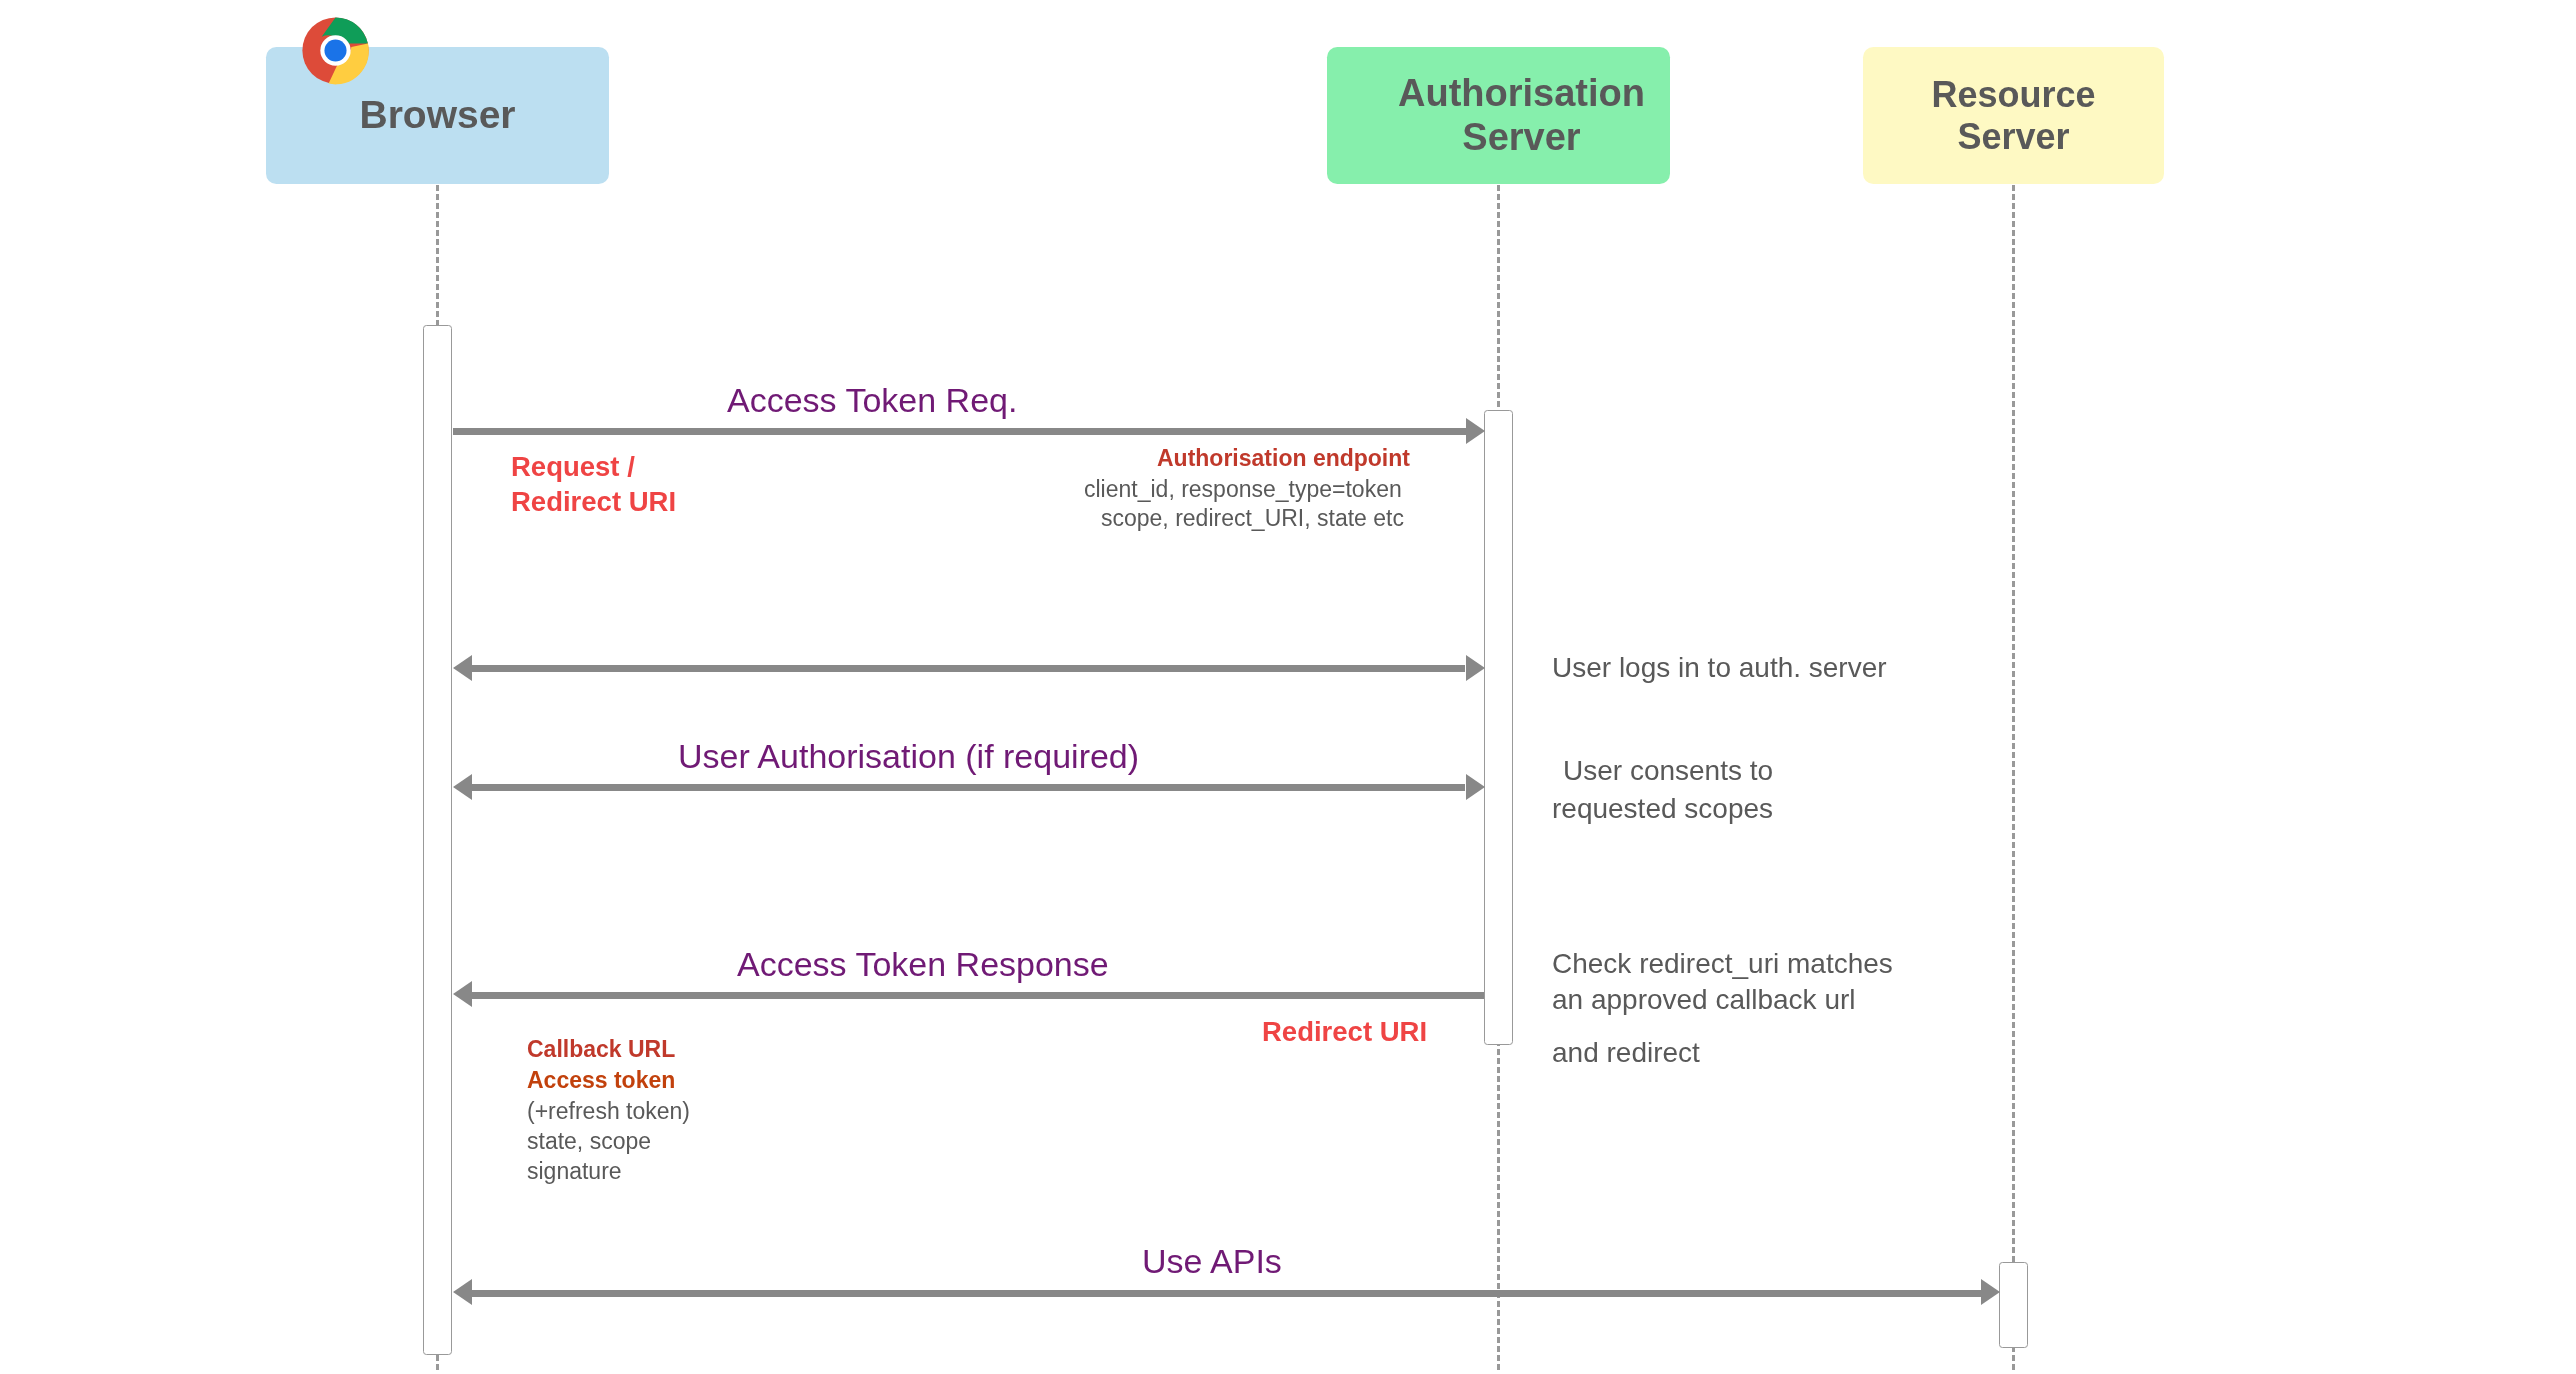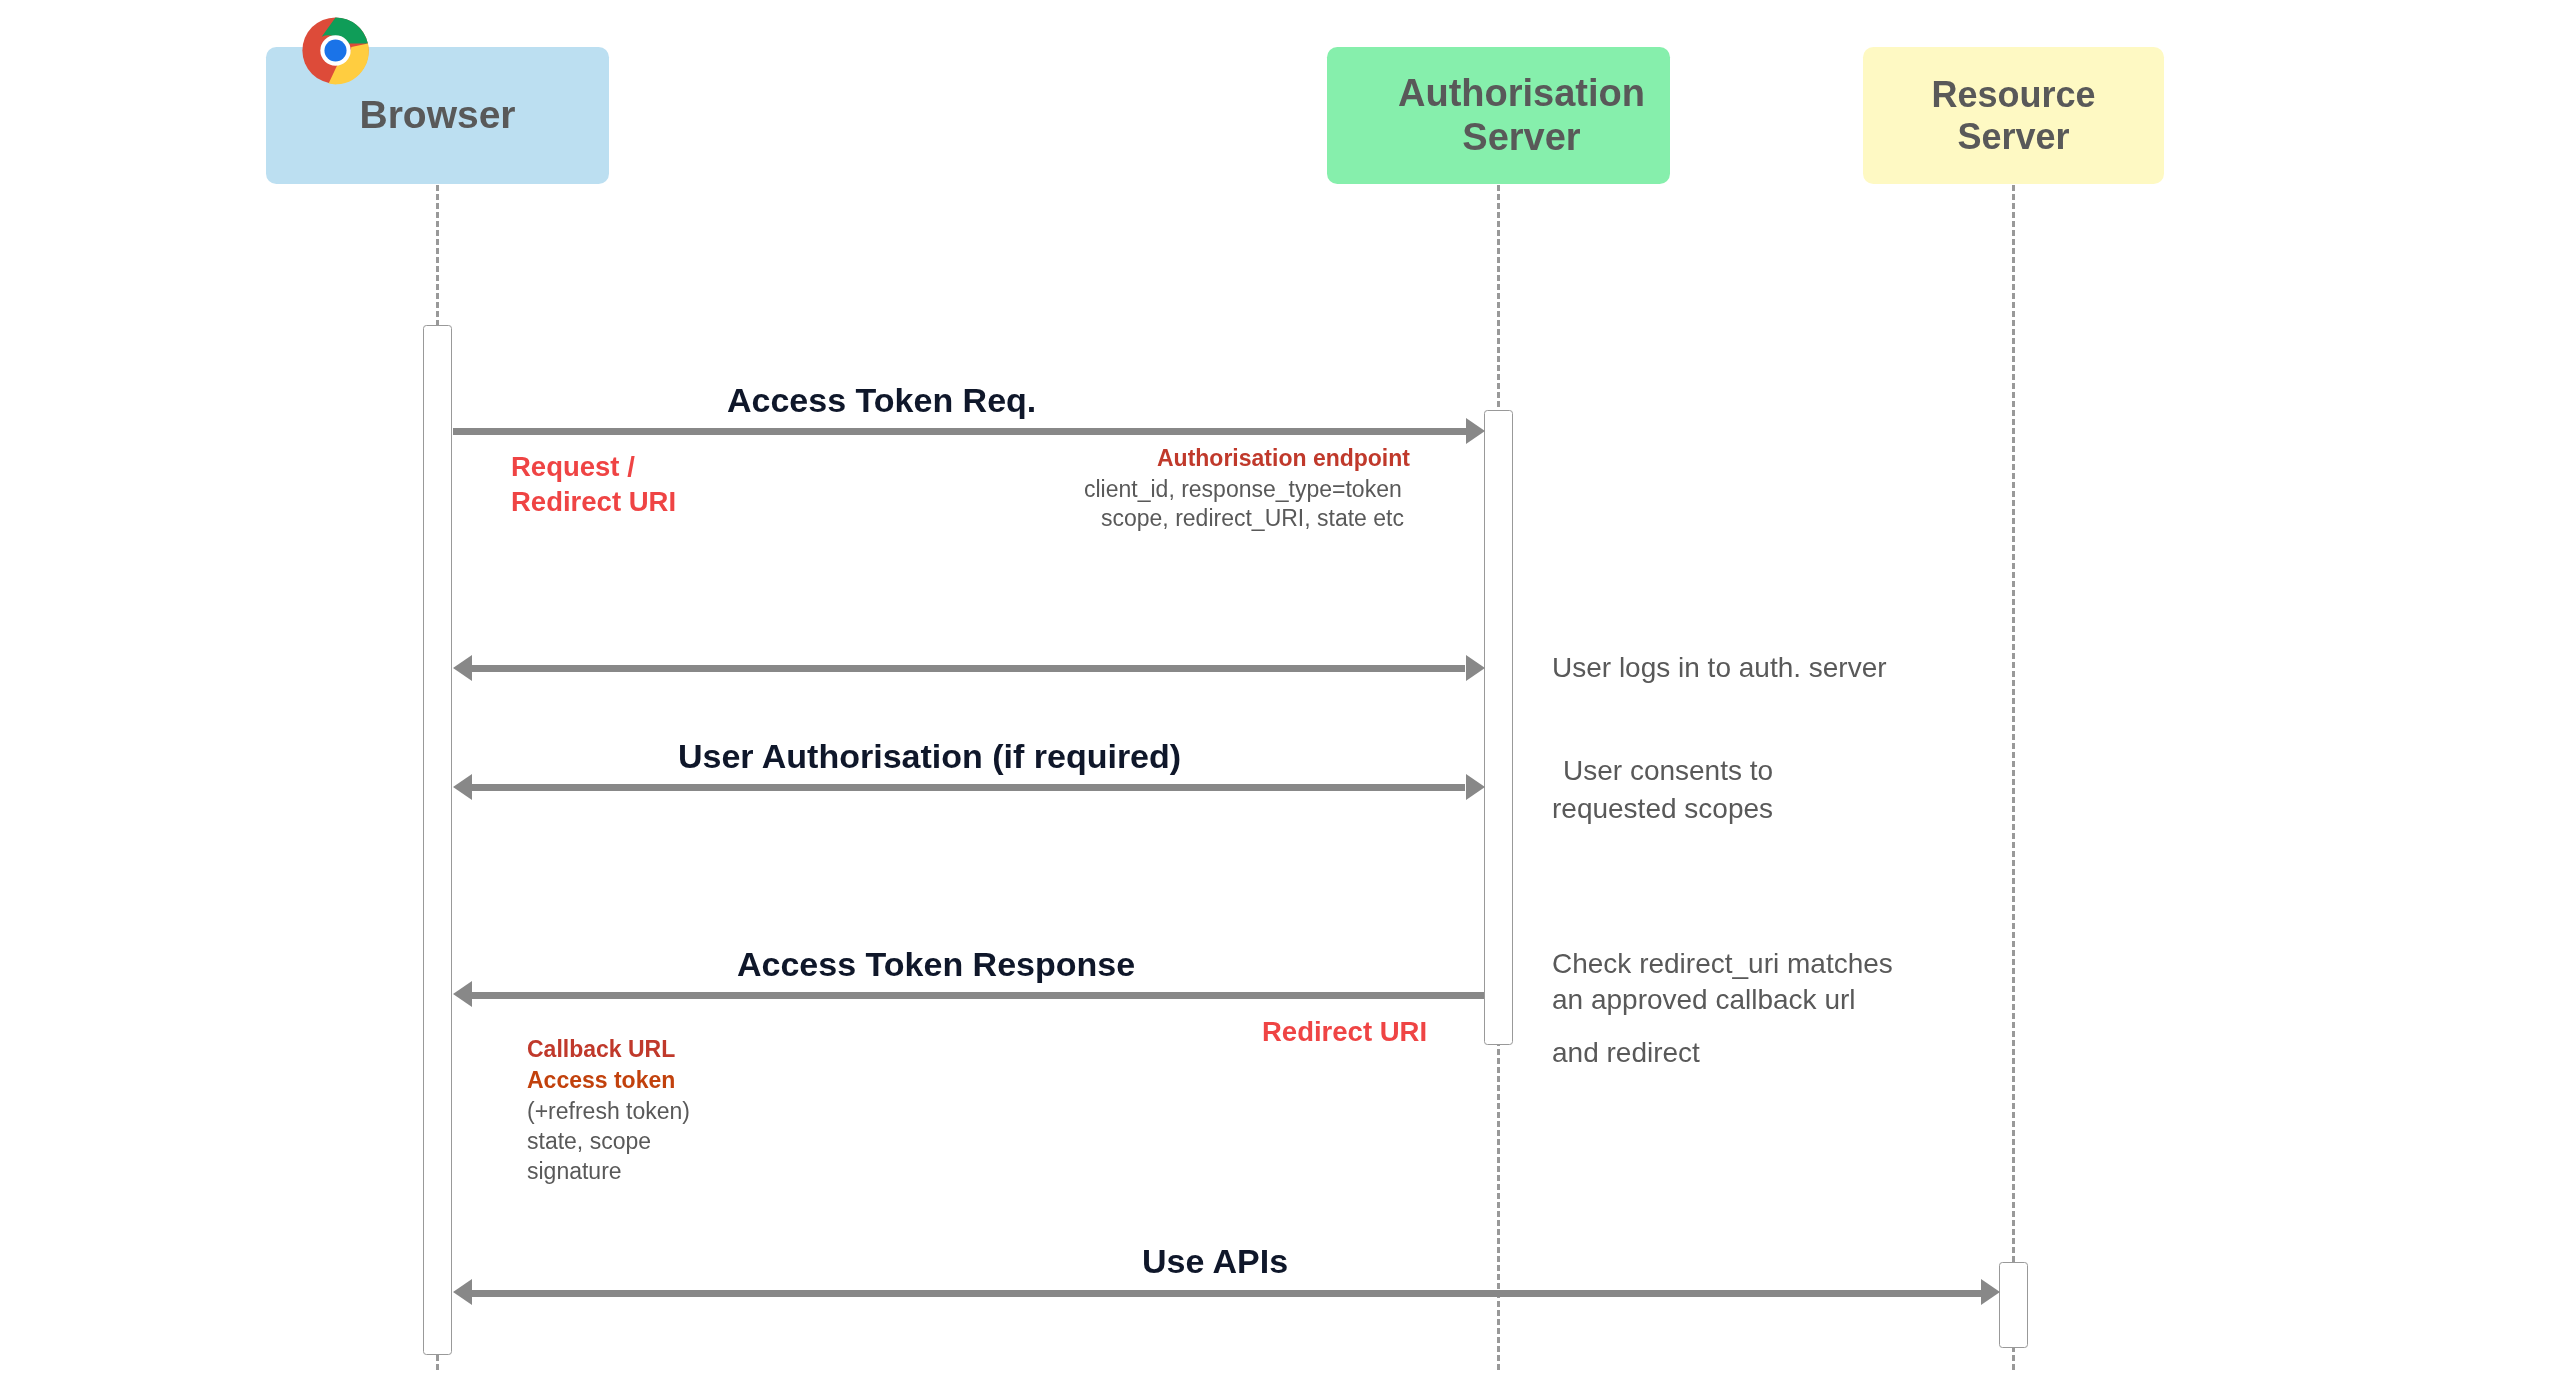--- a/index.html
+++ b/index.html
@@ -44,22 +44,22 @@
     position: absolute;
     background: #888888;
   }
   .arrow-head {
     position: absolute;
     width: 0;
     height: 0;
   }
   .lbl {
     position: absolute;
-    font-weight: 700;
-    color: #0f172a;
+    font-weight: 400;
+    color: #701a75;
     white-space: nowrap;
   }
   .note {
     position: absolute;
     font-weight: 400;
     color: #595959;
     line-height: 1.35;
   }
   .teal { color: #ef4444; font-weight: 700; }
   .red  { color: #c0392b; font-weight: 700; }

